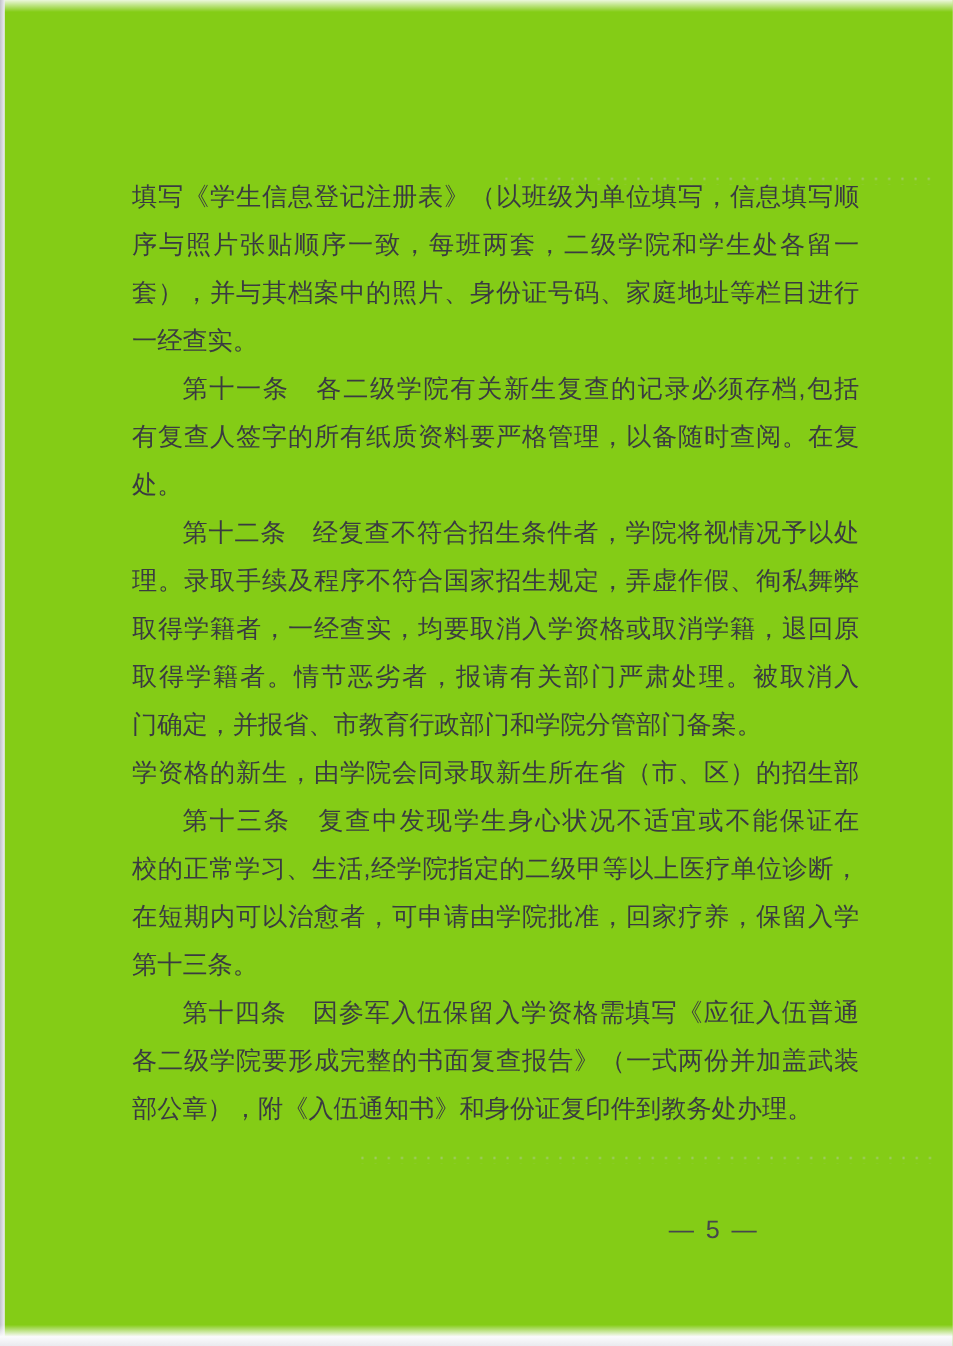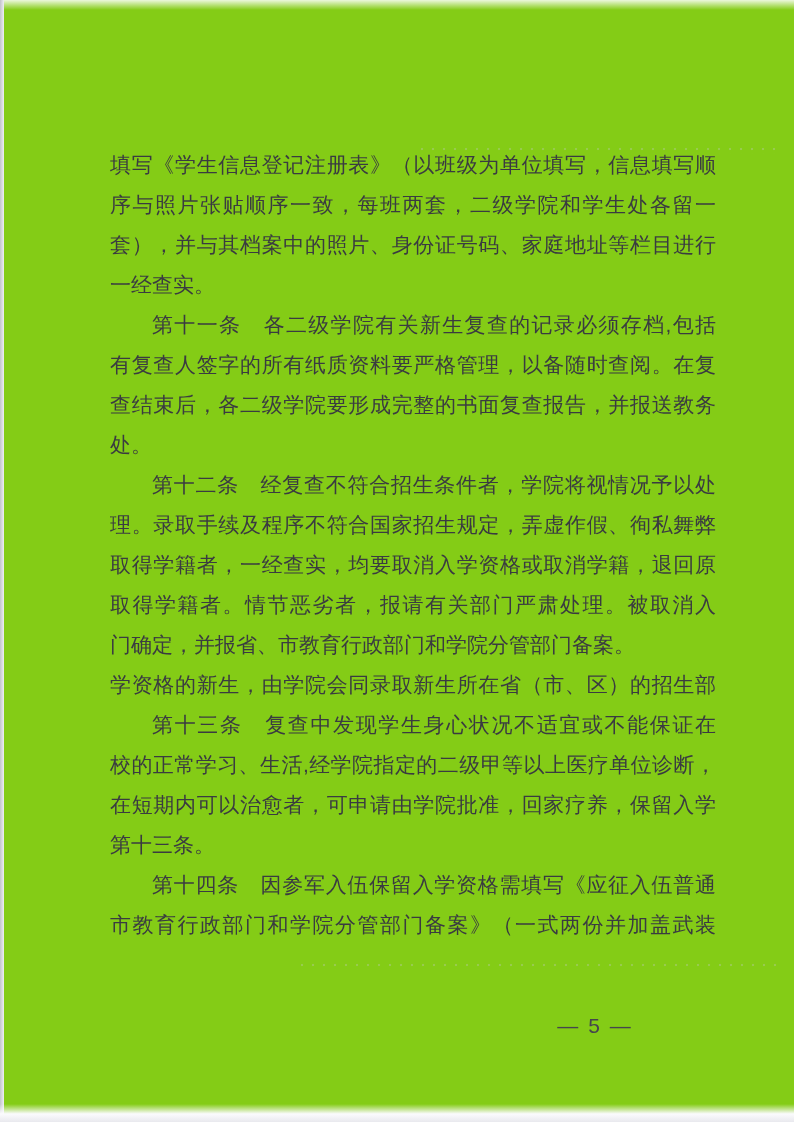--- a/index.html
+++ b/index.html
@@ -87,32 +87,32 @@
   <div class="noise-strip noise-1"></div>
   <div class="noise-strip noise-2"></div>
 
   <div class="content" id="doc-lines">
       <div class="line fill">填写《学生信息登记注册表》（以班级为单位填写，信息填写顺</div>
       <div class="line fill">序与照片张贴顺序一致，每班两套，二级学院和学生处各留一</div>
       <div class="line fill">套），并与其档案中的照片、身份证号码、家庭地址等栏目进行</div>
       <div class="line">一经查实。</div>
       <div class="line fill indent">第十一条　各二级学院有关新生复查的记录必须存档,包括</div>
       <div class="line fill">有复查人签字的所有纸质资料要严格管理，以备随时查阅。在复</div>
-      <div class="line fill">查结束后，各二级学院要形成完整的书面复查报告，并报送教务</div>
       <div class="line">处。</div>
       <div class="line fill indent">第十二条　经复查不符合招生条件者，学院将视情况予以处</div>
       <div class="line fill">理。录取手续及程序不符合国家招生规定，弄虚作假、徇私舞弊</div>
       <div class="line fill">取得学籍者，一经查实，均要取消入学资格或取消学籍，退回原</div>
       <div class="line fill">取得学籍者。情节恶劣者，报请有关部门严肃处理。被取消入</div>
       <div class="line">门确定，并报省、市教育行政部门和学院分管部门备案。</div>
       <div class="line fill">学资格的新生，由学院会同录取新生所在省（市、区）的招生部</div>
       <div class="line fill indent">第十三条　复查中发现学生身心状况不适宜或不能保证在</div>
       <div class="line fill">校的正常学习、生活,经学院指定的二级甲等以上医疗单位诊断，</div>
       <div class="line fill">在短期内可以治愈者，可申请由学院批准，回家疗养，保留入学</div>
       <div class="line">第十三条。</div>
       <div class="line fill indent">第十四条　因参军入伍保留入学资格需填写《应征入伍普通</div>
-      <div class="line fill">市教育行政部门和学院分管部门备案》（一式两份并加盖武装</div>
+      <div class="line fill">各二级学院要形成完整的书面复查报告》（一式两份并加盖武装</div>
+      <div class="line">部公章），附《入伍通知书》和身份证复印件到教务处办理。</div>
     </div>
 
   <div class="page-number">— 5 —</div>
 
   <div class="edge-bottom"></div>
 </div>
 
 </body></html>

